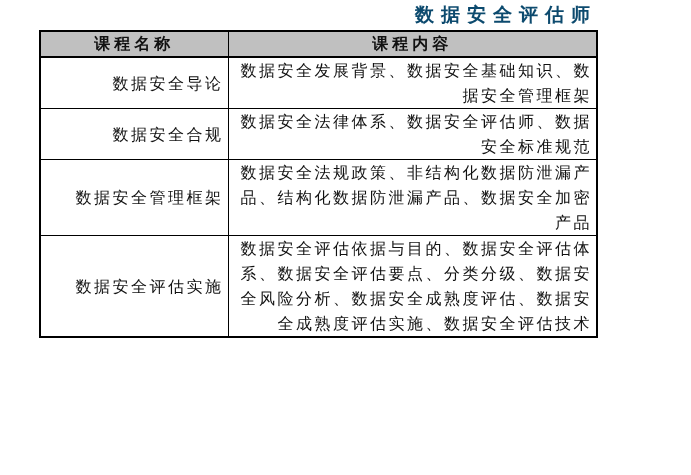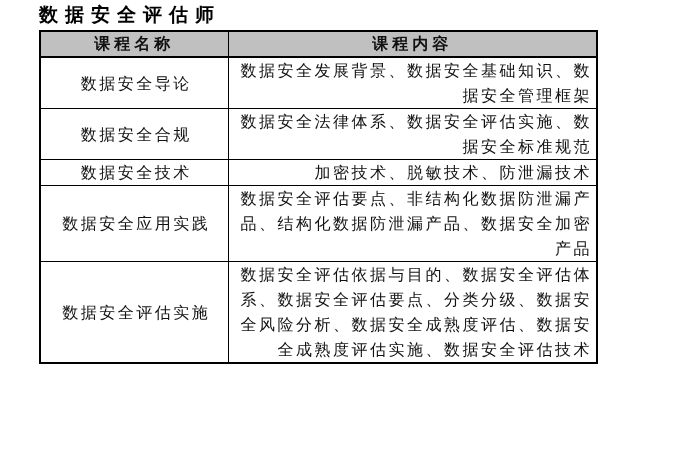--- a/index.html
+++ b/index.html
@@ -10,27 +10,27 @@
     font-family: "Liberation Serif", "DejaVu Serif", serif;
     color: #111111;
     overflow: hidden;
   }
   .doc {
     width: 558px;
     margin-left: 39px;
     padding-top: 2px;
   }
   .doc-title {
-    text-align: left;
+    text-align: right;
     font-size: 19px;
     font-weight: bold;
     letter-spacing: 7px;
     line-height: 26px;
     margin-bottom: 2px;
-    color: #000000;
+    color: #0c4a6e;
   }
   table.course-table {
     table-layout: fixed;
     width: 557px;
     border-collapse: collapse;
     border: 2px solid #000000;
   }
   col.col-name { width: 188px; }
   col.col-content { width: 369px; }
   th, td {
@@ -47,21 +47,21 @@
     line-height: 24px;
     border-bottom: 2px solid #000000;
   }
   td {
     letter-spacing: 2.5px;
     line-height: 25px;
     padding: 0 4px 0 8px;
     line-break: anywhere;
     word-break: break-all;
   }
-  td.name-cell { text-align: center; }
+  td.name-cell { text-align: right; }
   td.content-cell { text-align: right; }
   tr.note-row td {
     border-top: 2px solid #000000;
     height: 26px;
     letter-spacing: 1.5px;
     white-space: nowrap;
     line-break: auto;
     word-break: normal;
   }
   .note-label { font-weight: bold; }
@@ -83,29 +83,25 @@
         <th>课程内容</th>
       </tr>
     </thead>
     <tbody>
       <tr>
         <td class="name-cell">数据安全导论</td>
         <td class="content-cell">数据安全发展背景、数据安全基础知识、数据安全管理框架</td>
       </tr>
       <tr>
         <td class="name-cell">数据安全合规</td>
-        <td class="content-cell">数据安全法律体系、数据安全评估实施、数据安全标准规范</td>
+        <td class="content-cell">数据安全法律体系、数据安全评估师、数据安全标准规范</td>
       </tr>
       <tr>
-        <td class="name-cell">数据安全技术</td>
-        <td class="content-cell">加密技术、脱敏技术、防泄漏技术</td>
-      </tr>
-      <tr>
-        <td class="name-cell">数据安全应用实践</td>
-        <td class="content-cell">数据安全评估要点、非结构化数据防泄漏产品、结构化数据防泄漏产品、数据安全加密产品</td>
+        <td class="name-cell">数据安全管理框架</td>
+        <td class="content-cell">数据安全法规政策、非结构化数据防泄漏产品、结构化数据防泄漏产品、数据安全加密产品</td>
       </tr>
       <tr>
         <td class="name-cell">数据安全评估实施</td>
         <td class="content-cell">数据安全评估依据与目的、数据安全评估体系、数据安全评估要点、分类分级、数据安全风险分析、数据安全成熟度评估、数据安全成熟度评估实施、数据安全评估技术</td>
       </tr>
     </tbody>
   </table>
 </div>
 
 </body></html>

